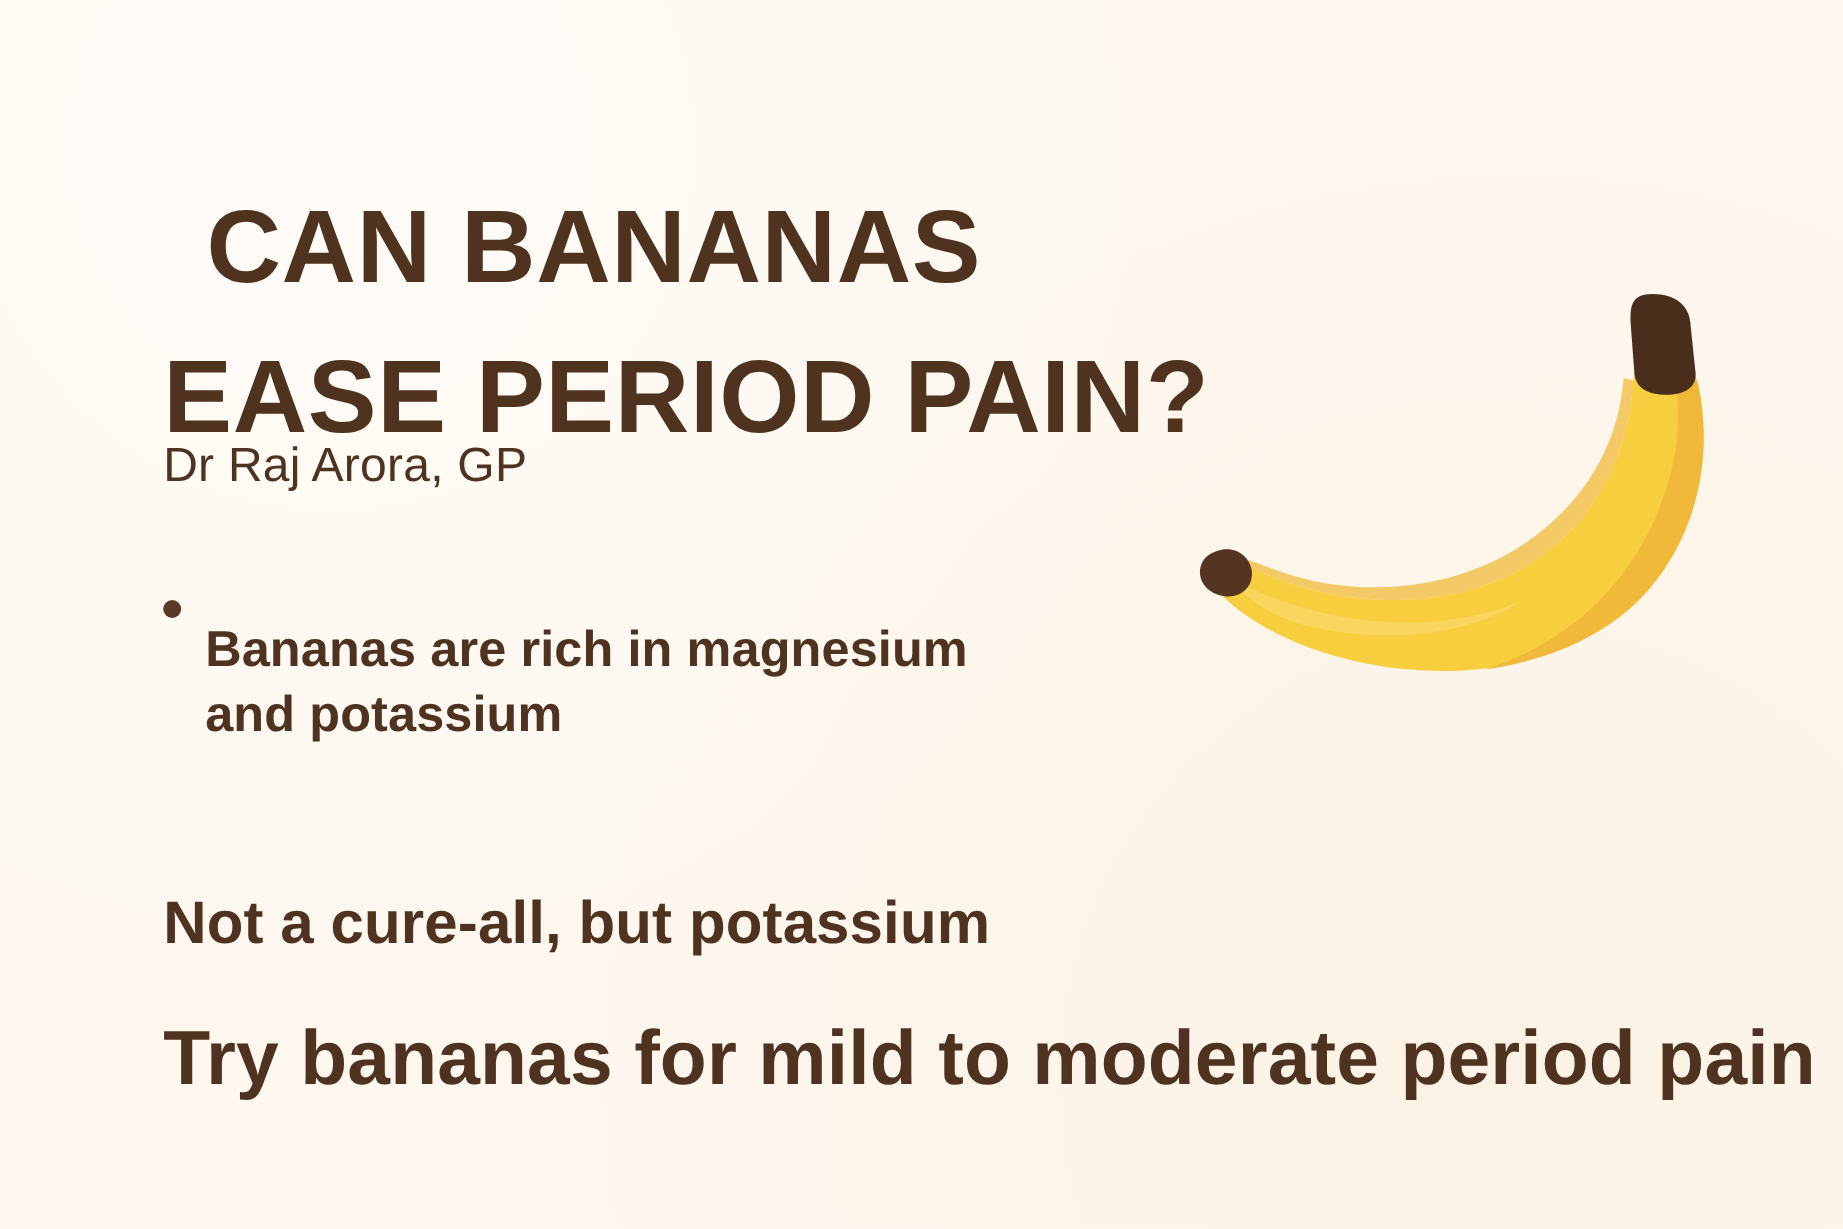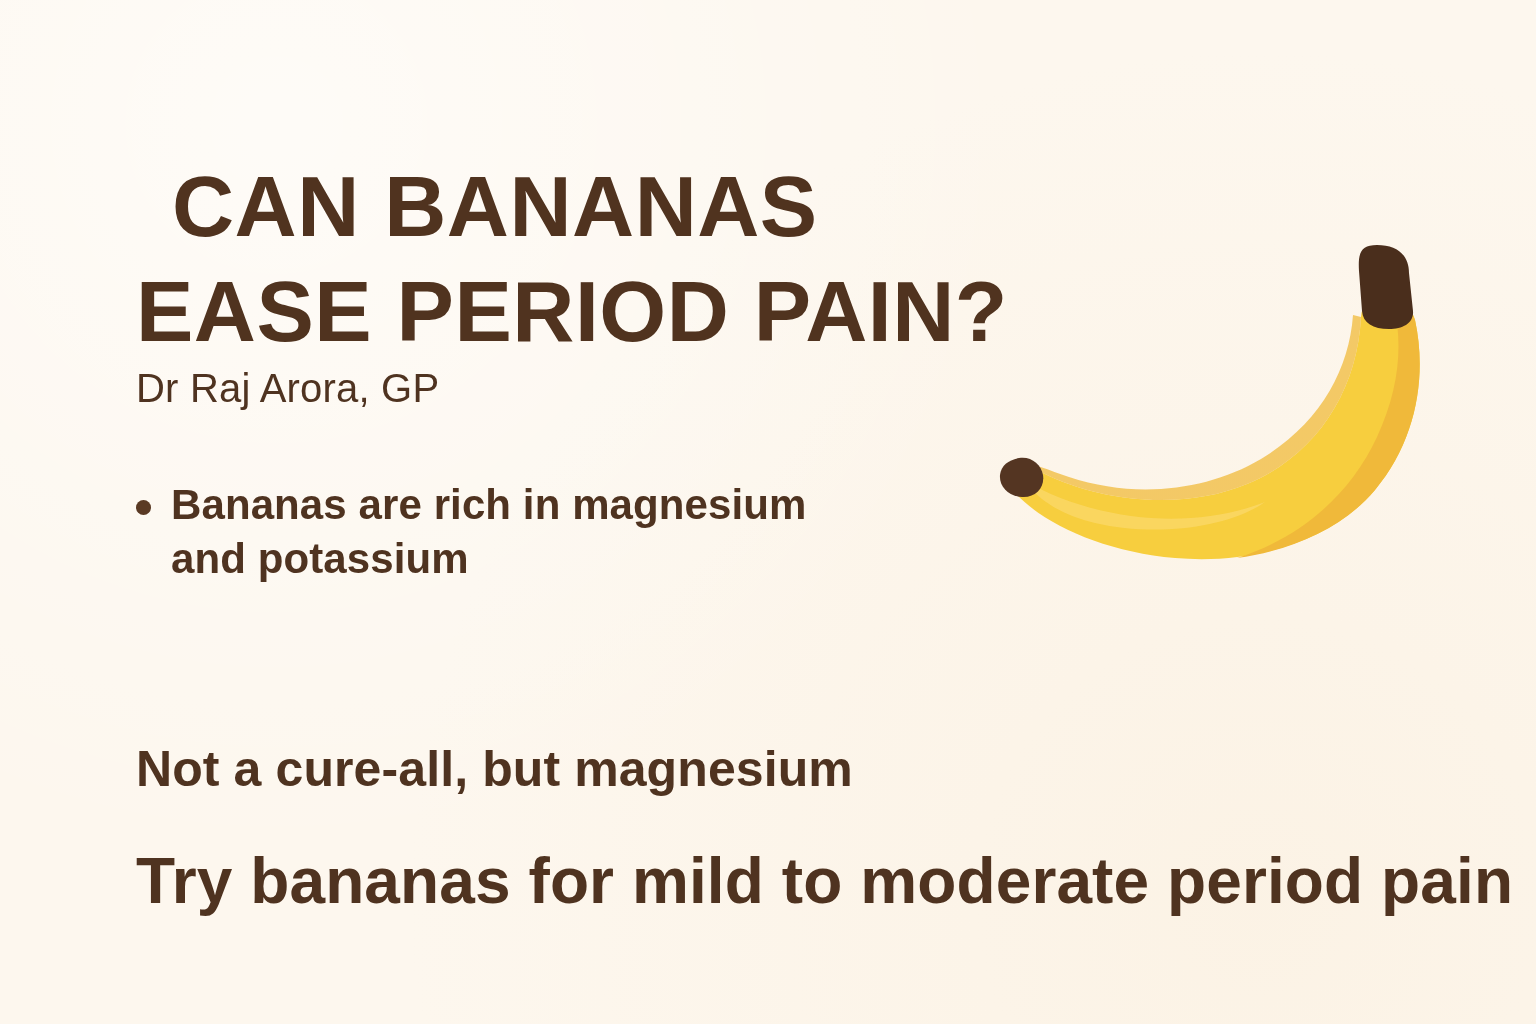--- a/index.html
+++ b/index.html
@@ -54,20 +54,21 @@
     letter-spacing: 0.5px;
     text-transform: uppercase;
     font-stretch: condensed;
   }
   .headline .line1 {
     display: block;
     padding-left: 36px;
   }
   .headline .line2 {
     display: block;
+    margin-top: 20px;
   }
 
   .byline {
     position: absolute;
     left: 136px;
     top: 366px;
     color: #4f3320;
     font-weight: 400;
     font-size: 40px;
     line-height: 1.1;
@@ -96,20 +97,21 @@
     width: 15px;
     height: 15px;
     border-radius: 50%;
     background: #5a3a24;
     margin-top: 22px;
     margin-right: 20px;
   }
   .bullet-text {
     display: block;
     max-width: 1020px;
+    margin-top: 36px;
   }
   .bullet-item.wrap .bullet-text {
     max-width: 720px;
   }
 
   .statement {
     position: absolute;
     left: 136px;
     color: #4f3320;
     font-weight: 700;
@@ -155,21 +157,21 @@
 
     <div class="byline">Dr Raj Arora, GP</div>
 
     <ul class="bullets" style="list-style:none;margin:0;padding:0;">
       <li class="bullet-item wrap">
         <span class="bullet-dot"></span>
         <span class="bullet-text">Bananas are rich in magnesium and potassium</span>
       </li>
     </ul>
 
-    <div class="statement statement-1">Not a cure-all, but magnesium</div>
+    <div class="statement statement-1">Not a cure-all, but potassium</div>
     <div class="statement statement-2">Try bananas for mild to moderate period pain</div>
 
   </div>
 
   <div class="banana-art">
     <svg viewBox="0 0 450 350" xmlns="http://www.w3.org/2000/svg" aria-hidden="true">
 
       <path d="M 430 95
                C 442 150, 432 215, 390 265
                C 348 315, 270 340, 190 333

